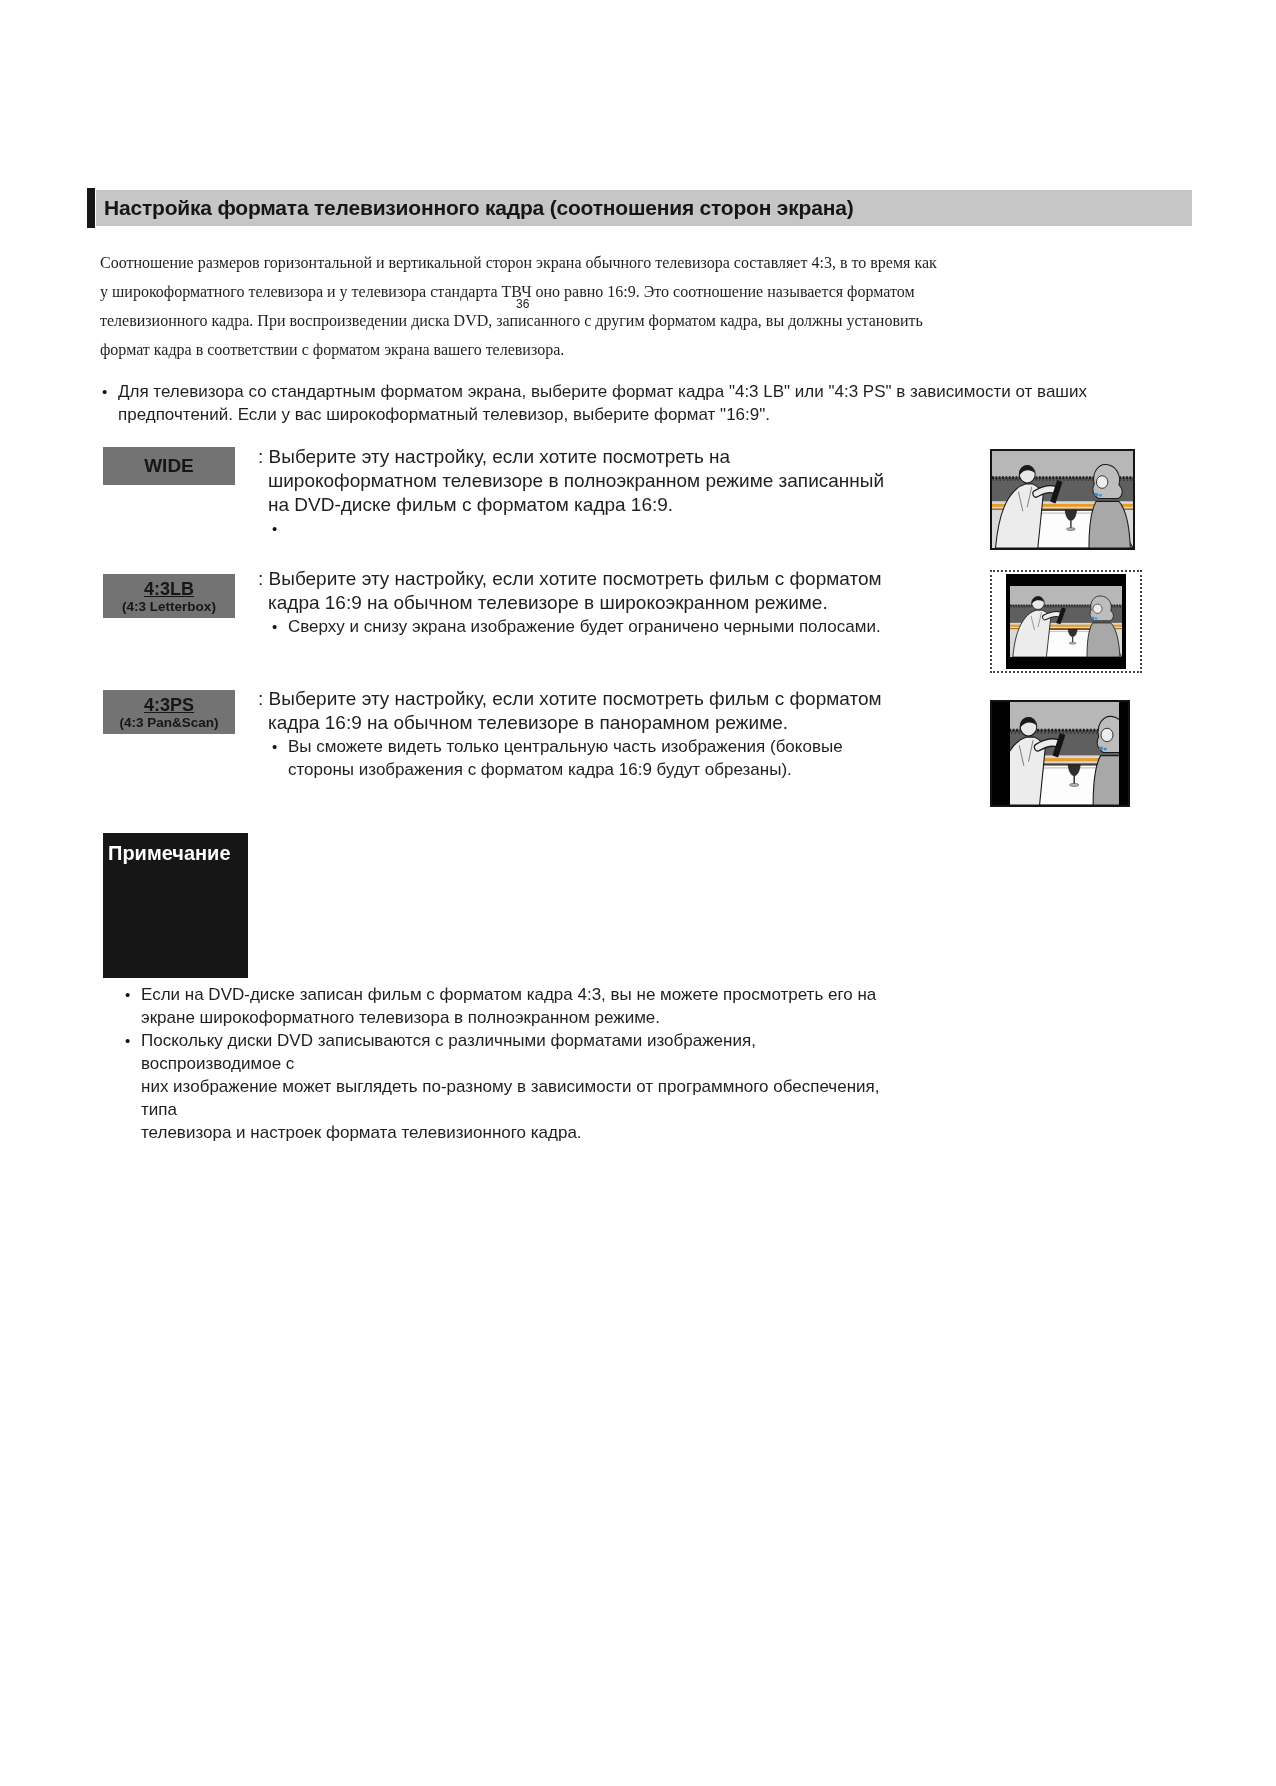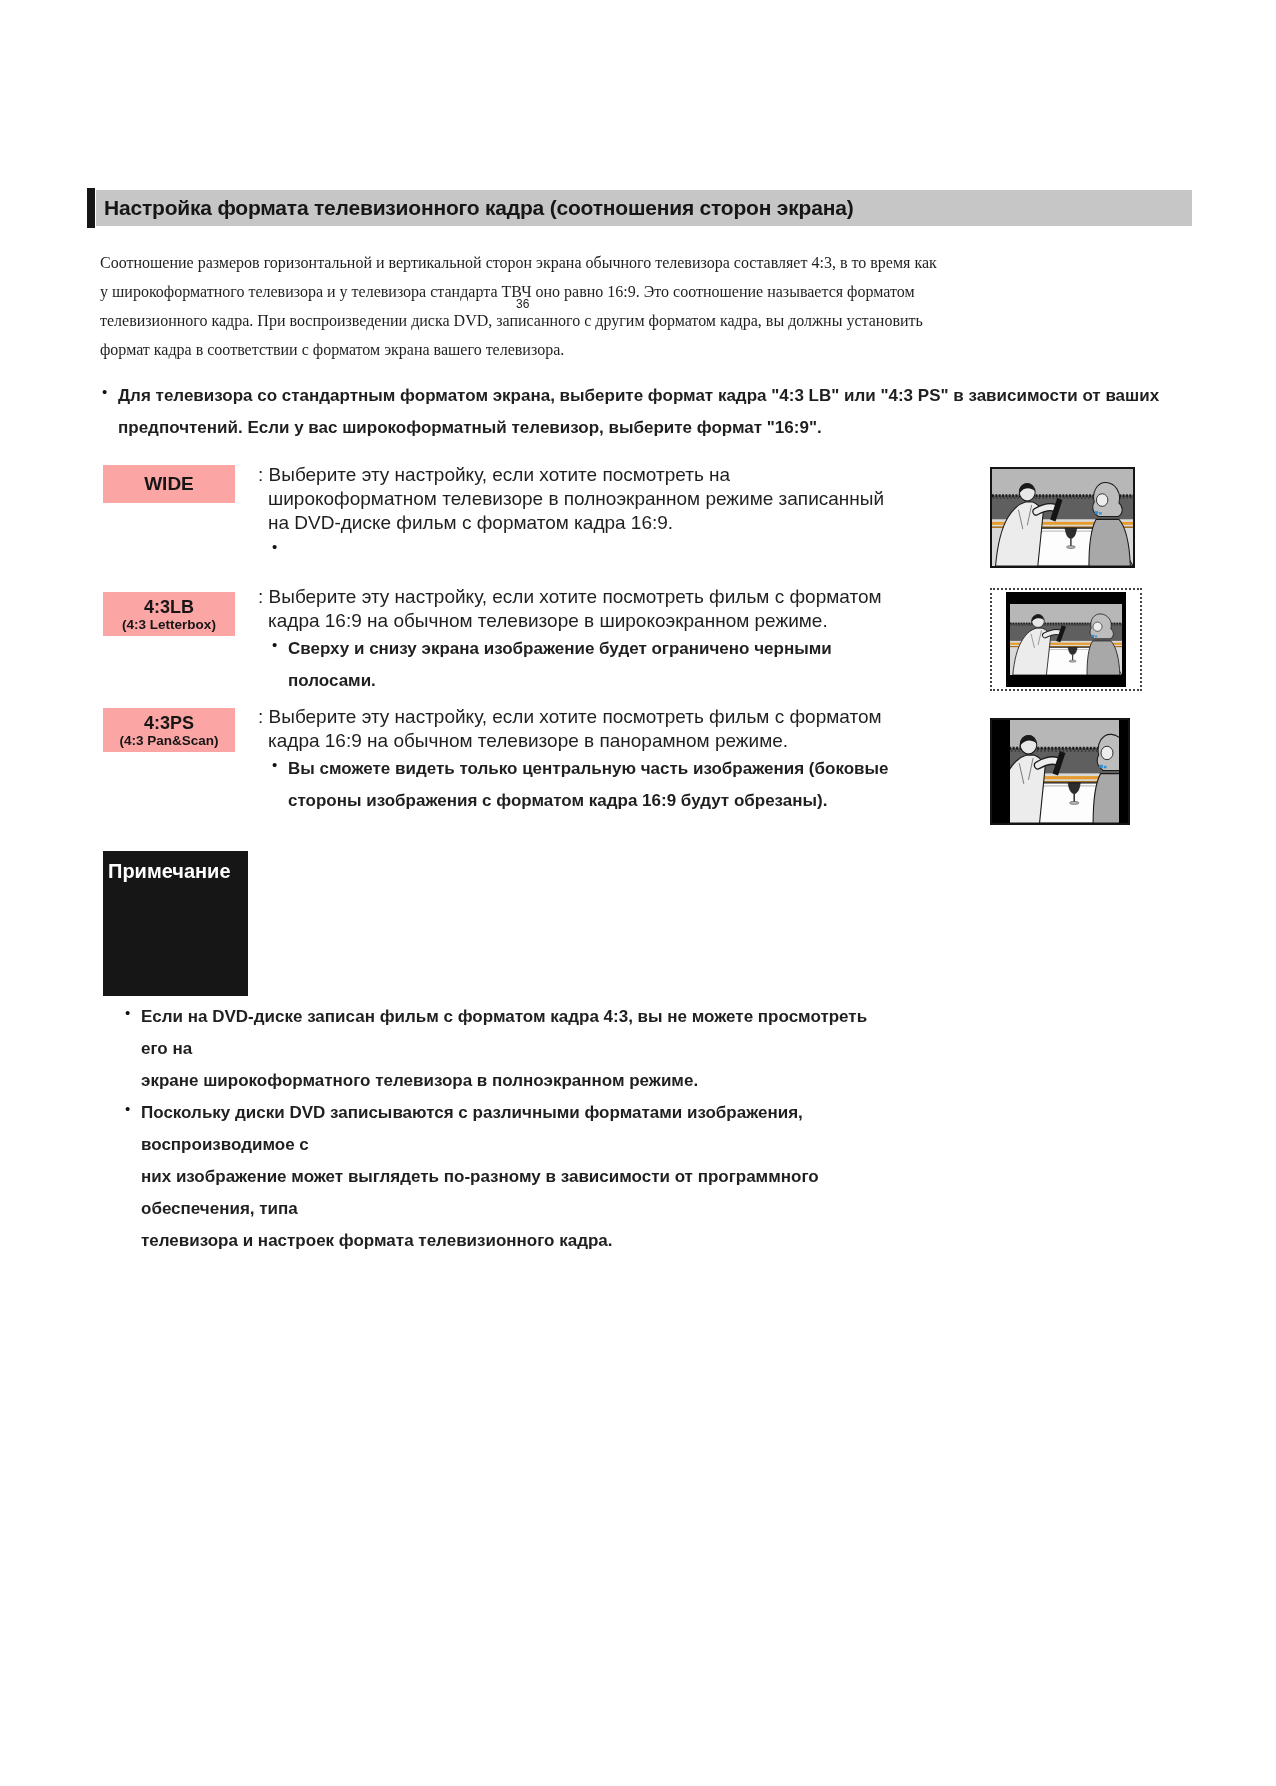--- a/index.html
+++ b/index.html
@@ -42,39 +42,39 @@
     font-size:16px; line-height:29px;
     width:1110px;
     font-family:Liberation Serif, serif;
   }
 
   .bullet-row { display:flex; align-items:flex-start; }
   .dot {
     width:16px; flex:0 0 16px;
     font-size:15px; line-height:24px; color:#111;
   }
-  .btxt { font-size:17px; line-height:32px;font-weight:bold; }
+  .btxt { font-size:17px; line-height:23px; }
 
   .intro-bullet { margin:16px 0 0 2px; }
 
   
   .opt-row { position:relative; margin-left:3px; display:flex; align-items:flex-start; }
   .row-wide { margin-top:19px; min-height:120px; }
   .row-lb   { min-height:122px; }
   .row-ps   { min-height:133px; }
 
   .opt-label {
     flex:0 0 132px; width:132px;
-    background:#fca5a5;
+    background:#737373;
     text-align:center; color:#161616;
   }
   .label-single { height:38px; line-height:38px; font-size:19px; font-weight:bold; margin-top:2px; }
   .label-double { padding:5px 0 4px 0; margin-top:9px; }
   .row-ps .label-double { margin-top:3px; }
-  .label-main { font-size:18px; font-weight:bold; line-height:20px; }
+  .label-main { font-size:18px; font-weight:bold; line-height:20px;text-decoration:underline; }
   .label-sub  { font-size:13.5px; font-weight:bold; line-height:15px;text-align:center; }
 
   .opt-body { margin-left:23px; width:660px; }
   .row-lb .opt-body { margin-top:2px; }
   .desc {
     font-size:19px; line-height:24px;
     padding-left:10px; text-indent:-10px;
     margin:0;
   }
   .opt-bullets { margin:0 0 0 14px; }

